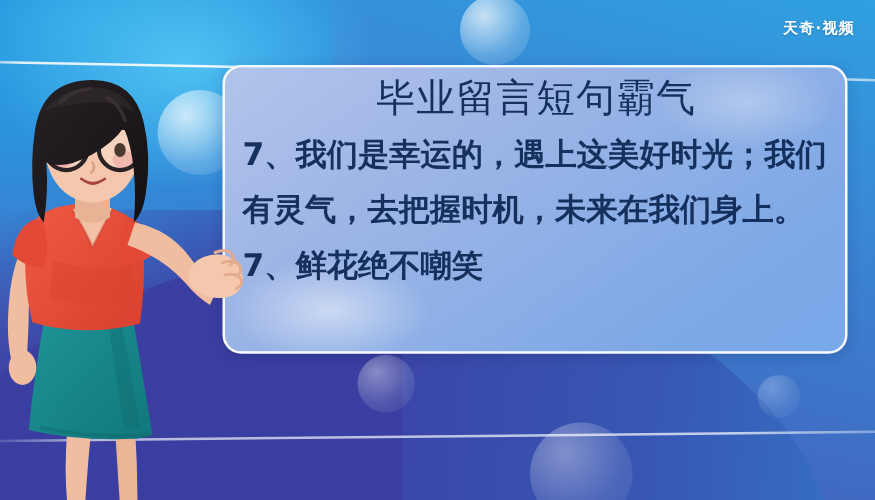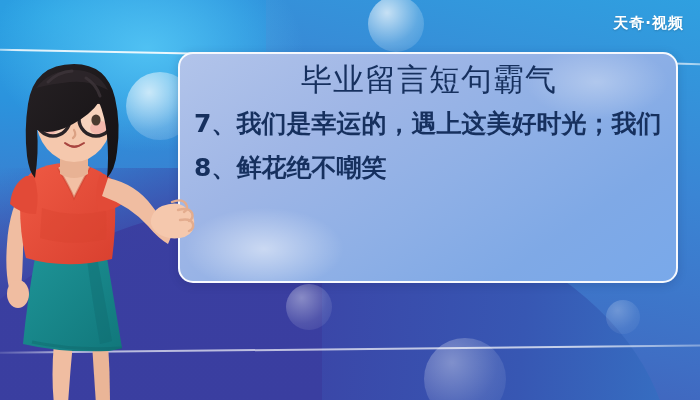--- a/index.html
+++ b/index.html
@@ -55,21 +55,21 @@
   }
   .circ.c1{left:126px;top:72px;width:68px;height:68px;}
   .circ.c2{left:368px;top:-4px;width:56px;height:56px;}
   .circ.c3{left:286px;top:284px;width:46px;height:46px;opacity:.55;}
   .circ.c4{left:424px;top:338px;width:82px;height:82px;opacity:.5;}
   .circ.c5{left:606px;top:300px;width:34px;height:34px;opacity:.35;}
 
   
   .watermark{
     position:absolute;right:16px;top:14px;
-    color:#ffffff;font-size:15px;letter-spacing:1px;
+    color:#ffffff;font-size:12px;letter-spacing:1px;
     font-weight:700;
     text-shadow:0 1px 2px rgba(0,0,0,.18);
     user-select:none;
   }
 
   
   #card{
     position:absolute;left:178px;top:52px;width:500px;height:231px;
     border:2px solid rgba(255,255,255,.92);
     border-radius:15px;
@@ -133,21 +133,22 @@
 
   <div class="watermark">天奇·视频</div>
 
   <div id="card">
     <div class="card-glow-a"></div>
     <div class="card-glow-b"></div>
     <div class="card-content">
       <div class="card-title">毕业留言短句霸气</div>
       <div class="body-lines">
         <div class="body-line">7、我们是幸运的，遇上这美好时光；我们</div>
-        <div class="body-line">8、鲜花绝不嘲笑</div>
+        <div class="body-line">有灵气，去把握时机，未来在我们身上。</div>
+        <div class="body-line">7、鲜花绝不嘲笑</div>
       </div>
     </div>
   </div>
 
   <div id="character">
     <svg viewBox="0 0 220 348" xmlns="http://www.w3.org/2000/svg">
       <defs>
         <linearGradient id="gTop" x1="0" y1="0" x2="1" y2="1">
           <stop offset="0" stop-color="#ef5a44"></stop>
           <stop offset="1" stop-color="#d9402f"></stop>

